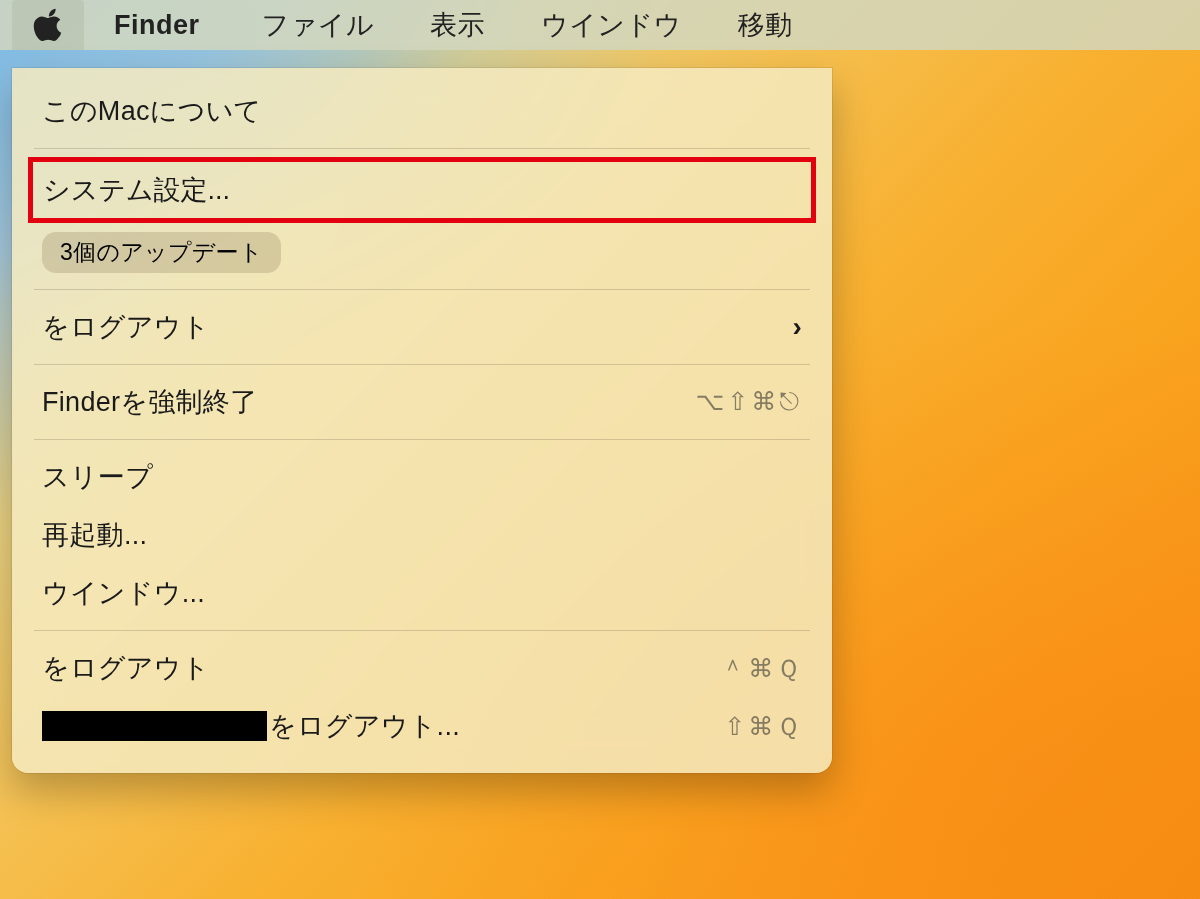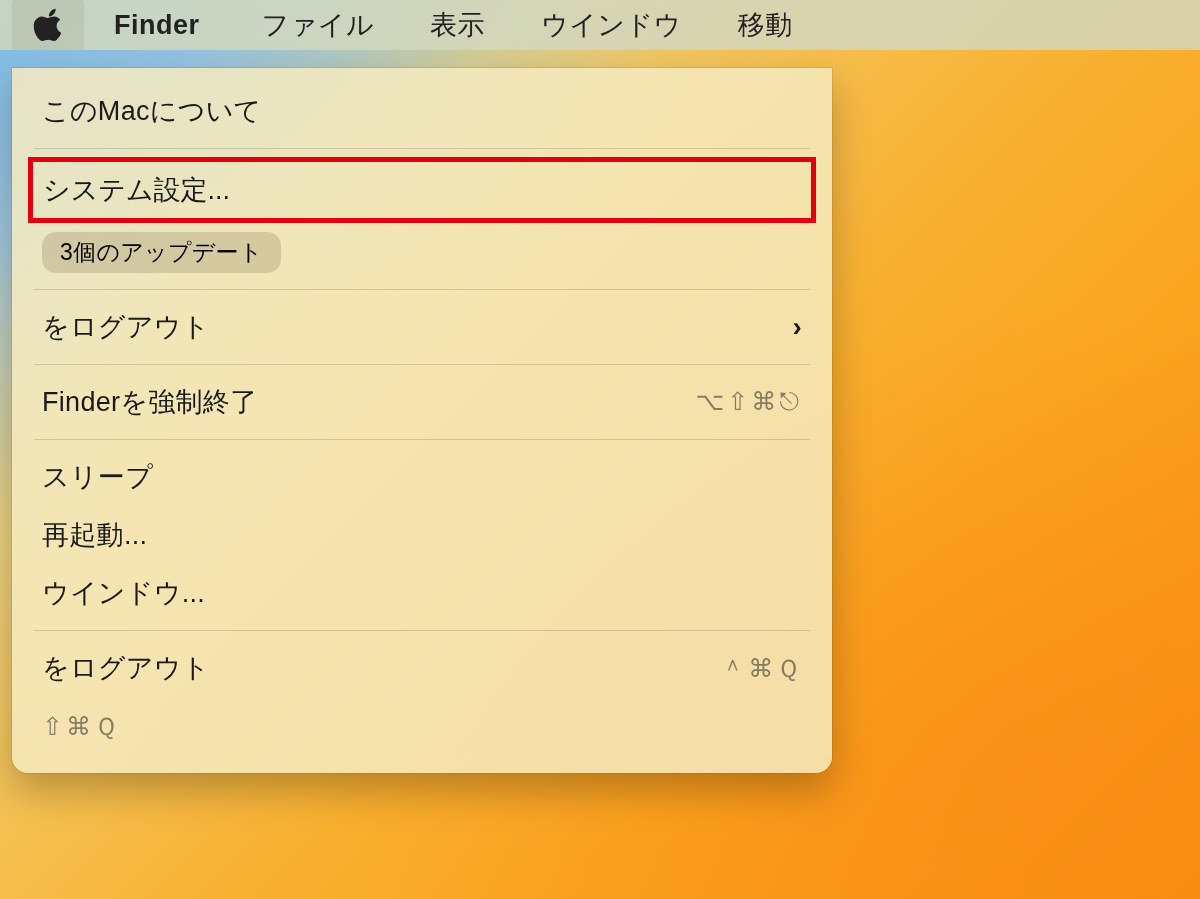--- a/index.html
+++ b/index.html
@@ -183,16 +183,20 @@
     <span class="label">ウインドウ...</span>
   </div>
 
   <div class="dd-separator"></div>
 
   <div class="dd-item">
     <span class="label">をログアウト</span>
     <span class="shortcut">＾⌘Ｑ</span>
   </div>
   <div class="dd-item">
+    <span class="label">
+      <span class="redact"></span>
+      <span>をログアウト...</span>
+    </span>
     <span class="shortcut">⇧⌘Ｑ</span>
   </div>
 
 </div>
 
 </body></html>

